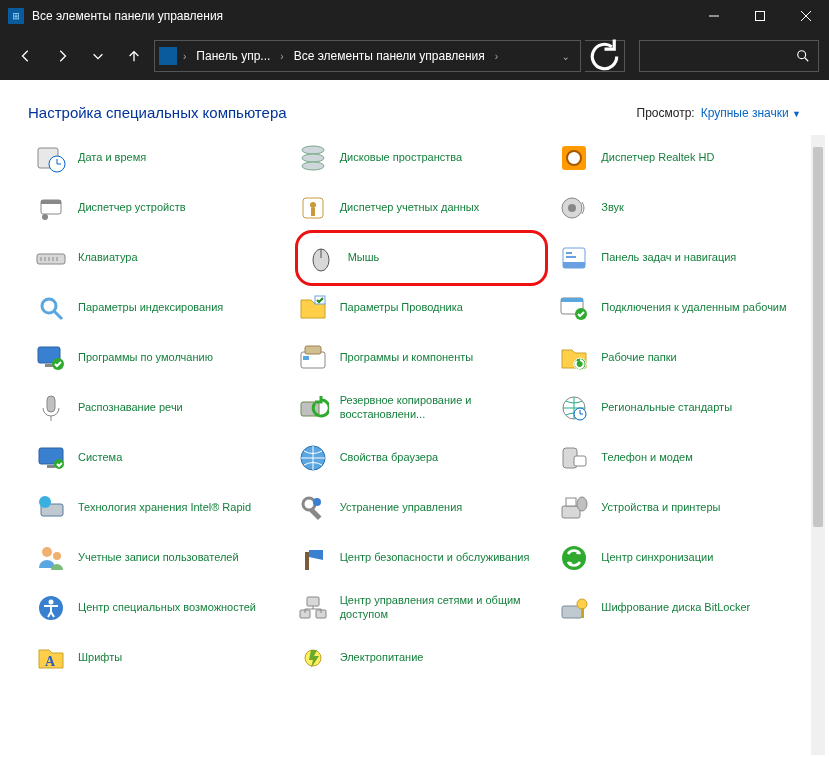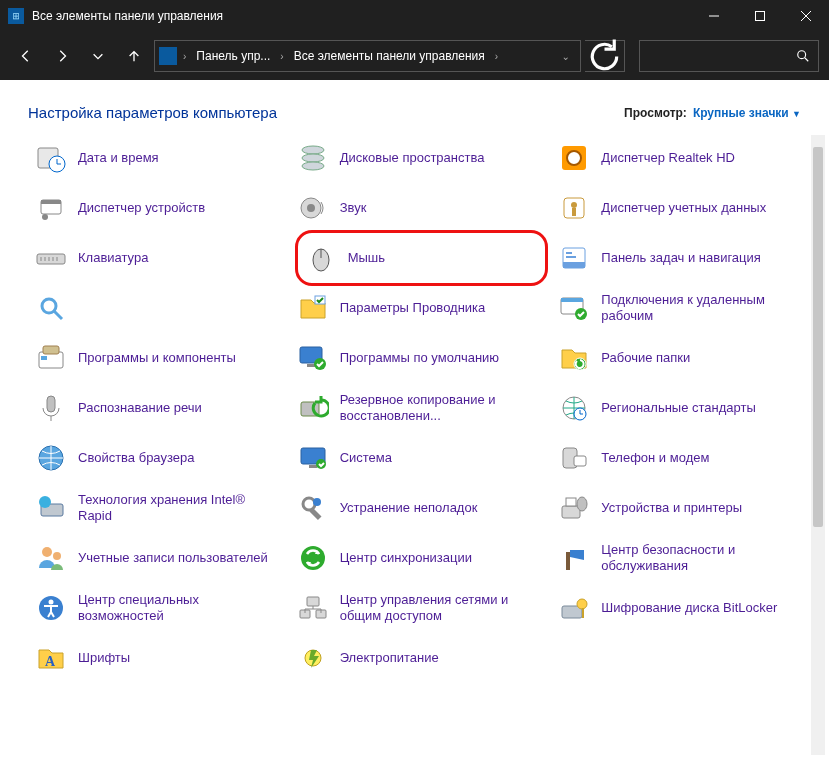--- a/index.html
+++ b/index.html
@@ -103,21 +103,20 @@
     font-size: 15px;
     font-weight: 400;
     flex: 1;
   }
   .viewctrl {
     font-size: 12px;
     color: #222;
     display:flex;
     align-items:center;
     gap:6px;
-    font-weight:bold;
   }
   .viewctrl .vlink { color: #0a66c2; cursor:pointer;}
   .viewctrl .chev { color:#0a66c2; font-size:9px;}
   .grid-wrap {
     flex:1;
     overflow:hidden;
     position:relative;
     padding-left: 28px;
     padding-right: 22px;
   }
@@ -134,22 +133,22 @@
     padding: 4px 6px;
     gap: 10px;
     position:relative;
   }
   .item .icon {
     width: 34px; height: 34px;
     flex-shrink: 0;
     display:flex; align-items:center; justify-content:center;
   }
   .item .label {
-    color: #4c1d95;
-    font-size: 13px;
+    color: #15803d;
+    font-size: 11px;
     line-height: 1.25;
   }
   .item.highlighted {
     outline: 3px solid #e11;
     border-radius: 14px;
     margin-left: 8px;
   }
   .scrollbar {
     position: absolute;
     right: 4px;
@@ -236,21 +235,21 @@
     <span class="spacer"></span>
     <svg viewBox="0 0 16 16">
         <circle cx="6.5" cy="6.5" r="4.5" fill="none" stroke="currentColor" stroke-width="1.3"></circle>
         <line x1="10" y1="10" x2="14" y2="14" stroke="currentColor" stroke-width="1.3"></line>
       </svg>
   </div>
 </div>
 
 <div class="content">
   <div class="header-row">
-    <div class="heading">Настройка параметров компьютера</div>
+    <div class="heading">Настройка специальных компьютера</div>
     <div class="viewctrl">
       <span>Просмотр:</span>
       <span class="vlink">
         <span>Крупные значки</span>
         <span class="chev">▼</span>
       </span>
     </div>
   </div>
   <div class="grid-wrap">
     <div class="grid" id="grid">
@@ -290,36 +289,36 @@
               <rect x="6" y="8" width="20" height="14" rx="2" fill="#fff" stroke="#888"></rect>
               <rect x="6" y="8" width="20" height="4" fill="#888"></rect>
               <circle cx="10" cy="25" r="3" fill="#888"></circle>
             </svg>
           </div>
           <div class="label">Диспетчер устройств</div>
         </div>
         <div class="item">
           <div class="icon">
             <svg viewBox="0 0 32 32">
+              <rect x="6" y="6" width="20" height="20" rx="3" fill="#fff" stroke="#c99a3c"></rect>
+              <circle cx="16" cy="13" r="3" fill="#c99a3c"></circle>
+              <rect x="14" y="16" width="4" height="8" fill="#c99a3c"></rect>
+            </svg>
+          </div>
+          <div class="label">Диспетчер учетных данных</div>
+        </div>
+        <div class="item">
+          <div class="icon">
+            <svg viewBox="0 0 32 32">
               <circle cx="14" cy="16" r="10" fill="#d8d8d8" stroke="#888"></circle>
               <circle cx="14" cy="16" r="4" fill="#888"></circle>
               <path d="M24 10 q4 6 0 12" fill="none" stroke="#888"></path>
             </svg>
           </div>
           <div class="label">Звук</div>
-        </div>
-        <div class="item">
-          <div class="icon">
-            <svg viewBox="0 0 32 32">
-              <rect x="6" y="6" width="20" height="20" rx="3" fill="#fff" stroke="#c99a3c"></rect>
-              <circle cx="16" cy="13" r="3" fill="#c99a3c"></circle>
-              <rect x="14" y="16" width="4" height="8" fill="#c99a3c"></rect>
-            </svg>
-          </div>
-          <div class="label">Диспетчер учетных данных</div>
         </div>
         <div class="item">
           <div class="icon">
             <svg viewBox="0 0 32 32">
               <rect x="2" y="12" width="28" height="10" rx="2" fill="#d8d8d8" stroke="#888"></rect>
               <line x1="6" y1="15" x2="6" y2="19" stroke="#888"></line>
               <line x1="10" y1="15" x2="10" y2="19" stroke="#888"></line>
               <line x1="14" y1="15" x2="14" y2="19" stroke="#888"></line>
               <line x1="18" y1="15" x2="18" y2="19" stroke="#888"></line>
               <line x1="22" y1="15" x2="22" y2="19" stroke="#888"></line>
@@ -347,20 +346,21 @@
           </div>
           <div class="label">Панель задач и навигация</div>
         </div>
         <div class="item">
           <div class="icon">
             <svg viewBox="0 0 32 32">
               <circle cx="14" cy="14" r="7" fill="none" stroke="#5aa6e0" stroke-width="3"></circle>
               <line x1="19" y1="19" x2="27" y2="27" stroke="#5aa6e0" stroke-width="3"></line>
             </svg>
           </div>
+          <div class="label">Параметры индексирования</div>
         </div>
         <div class="item">
           <div class="icon">
             <svg viewBox="0 0 32 32">
               <path d="M4 8 h10 l3 3 h11 v15 h-24 z" fill="#ffcf4a" stroke="#caa22a"></path>
               <rect x="18" y="4" width="10" height="8" fill="#fff" stroke="#6aa0e0"></rect>
               <path d="M20 8 l2 2 l4-4" stroke="#1a8a1a" fill="none" stroke-width="2"></path>
             </svg>
           </div>
           <div class="label">Параметры Проводника</div>
@@ -372,41 +372,41 @@
               <rect x="3" y="6" width="22" height="4" fill="#5aa6e0"></rect>
               <circle cx="23" cy="22" r="6" fill="#2eab2e"></circle>
               <path d="M20 22 l2 2 l4-4" stroke="#fff" fill="none" stroke-width="2"></path>
             </svg>
           </div>
           <div class="label">Подключения к удаленным рабочим</div>
         </div>
         <div class="item">
           <div class="icon">
             <svg viewBox="0 0 32 32">
-              <rect x="4" y="10" width="24" height="16" rx="2" fill="#fff" stroke="#888"></rect>
-              <rect x="8" y="4" width="16" height="8" rx="2" fill="#d0c090" stroke="#a08050"></rect>
-              <rect x="6" y="14" width="6" height="4" fill="#5aa6e0"></rect>
-            </svg>
-          </div>
-          <div class="label">Программы и компоненты</div>
-        </div>
-        <div class="item">
-          <div class="icon">
-            <svg viewBox="0 0 32 32">
               <rect x="3" y="5" width="22" height="16" rx="2" fill="#3a80d0" stroke="#2a60a0"></rect>
               <rect x="10" y="22" width="8" height="3" fill="#888"></rect>
               <circle cx="23" cy="22" r="6" fill="#2eab2e"></circle>
               <path d="M20 22 l2 2 l4-4" stroke="#fff" fill="none" stroke-width="2"></path>
             </svg>
           </div>
           <div class="label">Программы по умолчанию</div>
         </div>
         <div class="item">
           <div class="icon">
             <svg viewBox="0 0 32 32">
+              <rect x="4" y="10" width="24" height="16" rx="2" fill="#fff" stroke="#888"></rect>
+              <rect x="8" y="4" width="16" height="8" rx="2" fill="#d0c090" stroke="#a08050"></rect>
+              <rect x="6" y="14" width="6" height="4" fill="#5aa6e0"></rect>
+            </svg>
+          </div>
+          <div class="label">Программы и компоненты</div>
+        </div>
+        <div class="item">
+          <div class="icon">
+            <svg viewBox="0 0 32 32">
               <path d="M4 8 h10 l3 3 h11 v15 h-24 z" fill="#ffcf4a" stroke="#caa22a"></path>
               <circle cx="22" cy="22" r="6" fill="#2eab2e" stroke="#fff"></circle>
               <path d="M22 18 a4 4 0 1 1 -3 1" fill="none" stroke="#fff" stroke-width="2"></path>
             </svg>
           </div>
           <div class="label">Рабочие папки</div>
         </div>
         <div class="item">
           <div class="icon">
             <svg viewBox="0 0 32 32">
@@ -434,40 +434,40 @@
               <path d="M16 5 v22 M5 16 h22 M8 9 q8 4 16 0 M8 23 q8 -4 16 0" stroke="#2a8" fill="none"></path>
               <circle cx="22" cy="22" r="6" fill="#fff" stroke="#06c"></circle>
               <path d="M22 18 v4 h3" stroke="#06c" fill="none"></path>
             </svg>
           </div>
           <div class="label">Региональные стандарты</div>
         </div>
         <div class="item">
           <div class="icon">
             <svg viewBox="0 0 32 32">
-              <circle cx="16" cy="16" r="12" fill="#5aa6e0" stroke="#2a70b0"></circle>
-              <path d="M4 16 h24 M16 4 v24 M7 9 q9 5 18 0 M7 23 q9 -5 18 0" stroke="#fff" fill="none"></path>
-            </svg>
-          </div>
-          <div class="label">Свойства браузера</div>
-        </div>
-        <div class="item">
-          <div class="icon">
-            <svg viewBox="0 0 32 32">
               <rect x="4" y="6" width="24" height="16" rx="2" fill="#3a80d0" stroke="#2a60a0"></rect>
               <rect x="12" y="23" width="8" height="3" fill="#888"></rect>
               <circle cx="24" cy="22" r="5" fill="#2eab2e"></circle>
               <path d="M22 22 l2 2 l3-3" stroke="#fff" fill="none" stroke-width="2"></path>
             </svg>
           </div>
           <div class="label">Система</div>
         </div>
         <div class="item">
           <div class="icon">
             <svg viewBox="0 0 32 32">
+              <circle cx="16" cy="16" r="12" fill="#5aa6e0" stroke="#2a70b0"></circle>
+              <path d="M4 16 h24 M16 4 v24 M7 9 q9 5 18 0 M7 23 q9 -5 18 0" stroke="#fff" fill="none"></path>
+            </svg>
+          </div>
+          <div class="label">Свойства браузера</div>
+        </div>
+        <div class="item">
+          <div class="icon">
+            <svg viewBox="0 0 32 32">
               <rect x="5" y="6" width="14" height="20" rx="3" fill="#d8d8d8" stroke="#888"></rect>
               <rect x="16" y="14" width="12" height="10" rx="2" fill="#fff" stroke="#888"></rect>
             </svg>
           </div>
           <div class="label">Телефон и модем</div>
         </div>
         <div class="item">
           <div class="icon">
             <svg viewBox="0 0 32 32">
               <rect x="6" y="12" width="22" height="12" rx="2" fill="#c0c8d0" stroke="#5a7aa0"></rect>
@@ -477,21 +477,21 @@
           <div class="label">Технология хранения Intel® Rapid</div>
         </div>
         <div class="item">
           <div class="icon">
             <svg viewBox="0 0 32 32">
               <circle cx="12" cy="12" r="6" fill="none" stroke="#888" stroke-width="3"></circle>
               <rect x="16" y="16" width="12" height="5" transform="rotate(45 16 16)" fill="#888"></rect>
               <circle cx="20" cy="10" r="4" fill="#3a80d0"></circle>
             </svg>
           </div>
-          <div class="label">Устранение неполадок</div>
+          <div class="label">Устранение управления</div>
         </div>
         <div class="item">
           <div class="icon">
             <svg viewBox="0 0 32 32">
               <rect x="4" y="14" width="18" height="12" rx="2" fill="#d8d8d8" stroke="#888"></rect>
               <rect x="8" y="6" width="10" height="8" fill="#fff" stroke="#888"></rect>
               <ellipse cx="24" cy="12" rx="5" ry="7" fill="#c0c0c0" stroke="#888"></ellipse>
             </svg>
           </div>
           <div class="label">Устройства и принтеры</div>
@@ -503,35 +503,35 @@
               <path d="M4 26 a8 8 0 0 1 16 0 z" fill="#5aa6e0"></path>
               <circle cx="22" cy="14" r="4" fill="#f0b070"></circle>
               <path d="M16 28 a6 6 0 0 1 12 0 z" fill="#7abb7a"></path>
             </svg>
           </div>
           <div class="label">Учетные записи пользователей</div>
         </div>
         <div class="item">
           <div class="icon">
             <svg viewBox="0 0 32 32">
+              <rect x="8" y="10" width="4" height="18" fill="#7a5a3a"></rect>
+              <path d="M12 8 h14 v10 l-14 -3 z" fill="#3a80d0"></path>
+            </svg>
+          </div>
+          <div class="label">Центр безопасности и обслуживания</div>
+        </div>
+        <div class="item">
+          <div class="icon">
+            <svg viewBox="0 0 32 32">
               <circle cx="16" cy="16" r="12" fill="#2eab2e"></circle>
               <path d="M10 12 a7 7 0 0 1 12 0 M22 20 a7 7 0 0 1 -12 0" fill="none" stroke="#fff" stroke-width="2.5"></path>
               <path d="M20 8 l3 4 l-5 0 z M12 24 l-3 -4 l5 0 z" fill="#fff"></path>
             </svg>
           </div>
           <div class="label">Центр синхронизации</div>
-        </div>
-        <div class="item">
-          <div class="icon">
-            <svg viewBox="0 0 32 32">
-              <rect x="8" y="10" width="4" height="18" fill="#7a5a3a"></rect>
-              <path d="M12 8 h14 v10 l-14 -3 z" fill="#3a80d0"></path>
-            </svg>
-          </div>
-          <div class="label">Центр безопасности и обслуживания</div>
         </div>
         <div class="item">
           <div class="icon">
             <svg viewBox="0 0 32 32">
               <circle cx="16" cy="16" r="12" fill="#3a80d0"></circle>
               <circle cx="16" cy="10" r="2.5" fill="#fff"></circle>
               <path d="M9 14 h14 M16 14 v6 M13 25 l3-5 l3 5" stroke="#fff" stroke-width="2" fill="none"></path>
             </svg>
           </div>
           <div class="label">Центр специальных возможностей</div>

